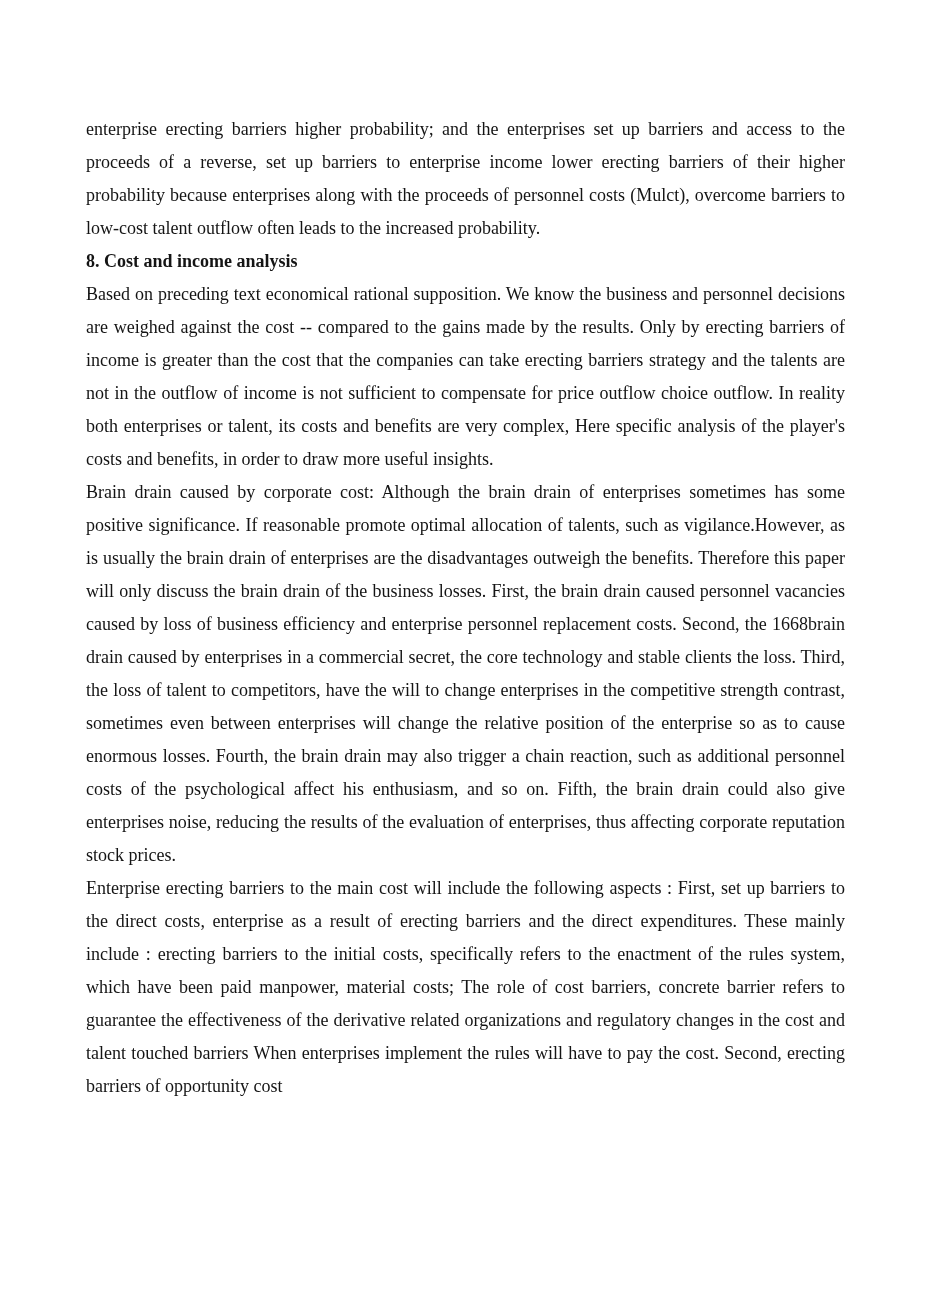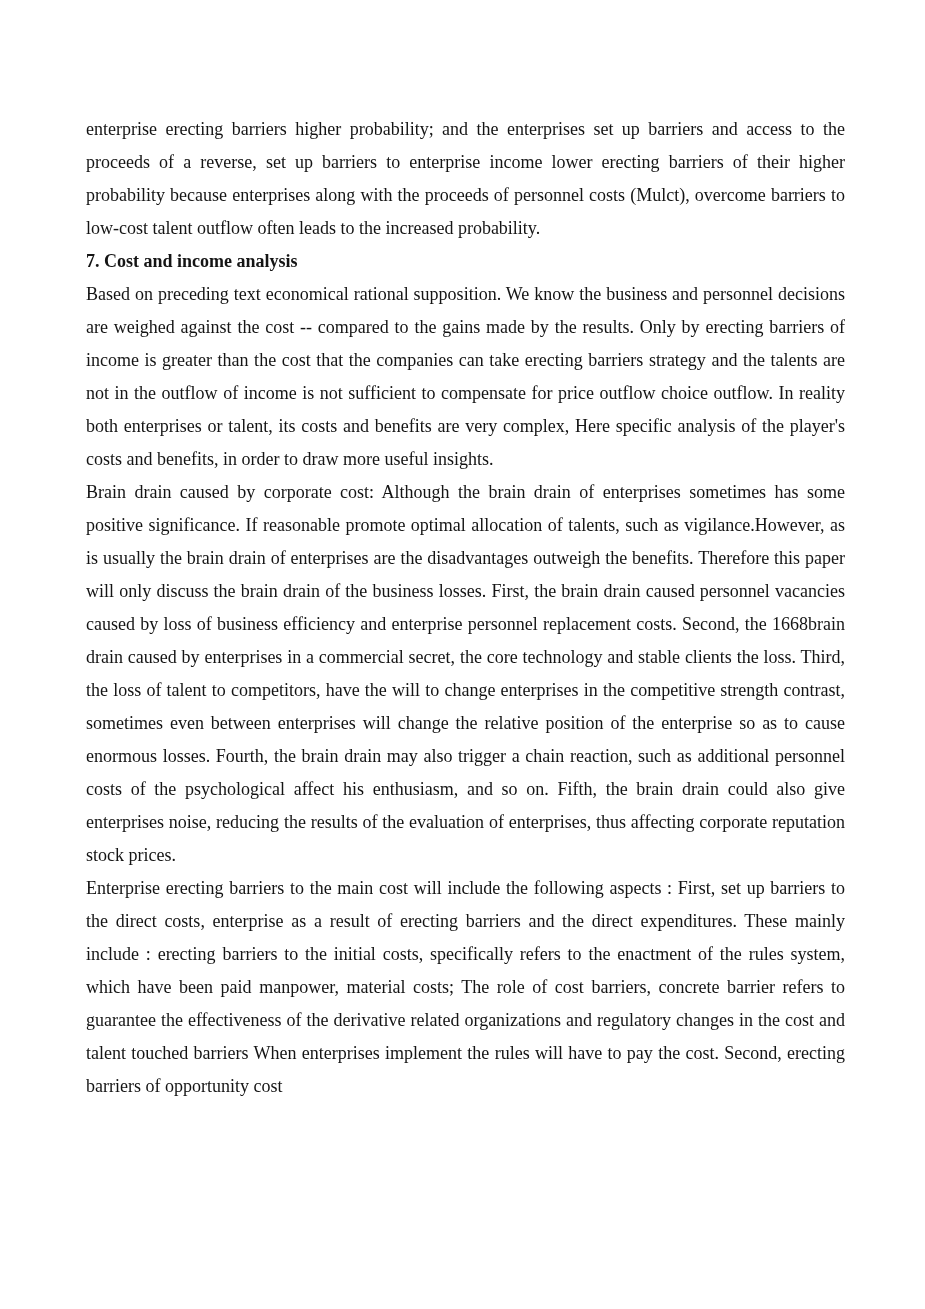--- a/index.html
+++ b/index.html
@@ -42,21 +42,21 @@
       font-weight: normal;
       text-align: left;
     }
   </style>
 </head>
 <body>
 
 <div class="page">
   <p class="para">enterprise erecting barriers higher probability; and the enterprises set up barriers and access to the proceeds of a reverse, set up barriers to enterprise income lower erecting barriers of their higher probability because enterprises along with the proceeds of personnel costs (Mulct), overcome barriers to low-cost talent outflow often leads to the increased probability.</p>
 
-  <h2 class="heading">7. Cost and income analysis</h2>
+  <h2 class="heading">8. Cost and income analysis</h2>
 
   <p class="para">Based on preceding text economical rational supposition. We know the business and personnel decisions are weighed against the cost -- compared to the gains made by the results. Only by erecting barriers of income is greater than the cost that the companies can take erecting barriers strategy and the talents are not in the outflow of income is not sufficient to compensate for price outflow choice outflow. In reality both enterprises or talent, its costs and benefits are very complex, Here specific analysis of the player's costs and benefits, in order to draw more useful insights.</p>
 
 
   <p class="para">Brain drain caused by corporate cost: Although the brain drain of enterprises sometimes has some positive significance. If reasonable promote optimal allocation of talents, such as vigilance.However, as is usually the brain drain of enterprises are the disadvantages outweigh the benefits. Therefore this paper will only discuss the brain drain of the business losses. First, the brain drain caused personnel vacancies caused by loss of business efficiency and enterprise personnel replacement costs. Second, the 1668brain drain caused by enterprises in a commercial secret, the core technology and stable clients the loss. Third, the loss of talent to competitors, have the will to change enterprises in the competitive strength contrast, sometimes even between enterprises will change the relative position of the enterprise so as to cause enormous losses. Fourth, the brain drain may also trigger a chain reaction, such as additional personnel costs of the psychological affect his enthusiasm, and so on. Fifth, the brain drain could also give enterprises noise, reducing the results of the evaluation of enterprises, thus affecting corporate reputation stock prices.</p>
 
   <p class="para">Enterprise erecting barriers to the main cost will include the following aspects : First, set up barriers to the direct costs, enterprise as a result of erecting barriers and the direct expenditures. These mainly include : erecting barriers to the initial costs, specifically refers to the enactment of the rules system, which have been paid manpower, material costs; The role of cost barriers, concrete barrier refers to guarantee the effectiveness of the derivative related organizations and regulatory changes in the cost and talent touched barriers When enterprises implement the rules will have to pay the cost. Second, erecting barriers of opportunity cost</p>
 </div>
 
 </body></html>

